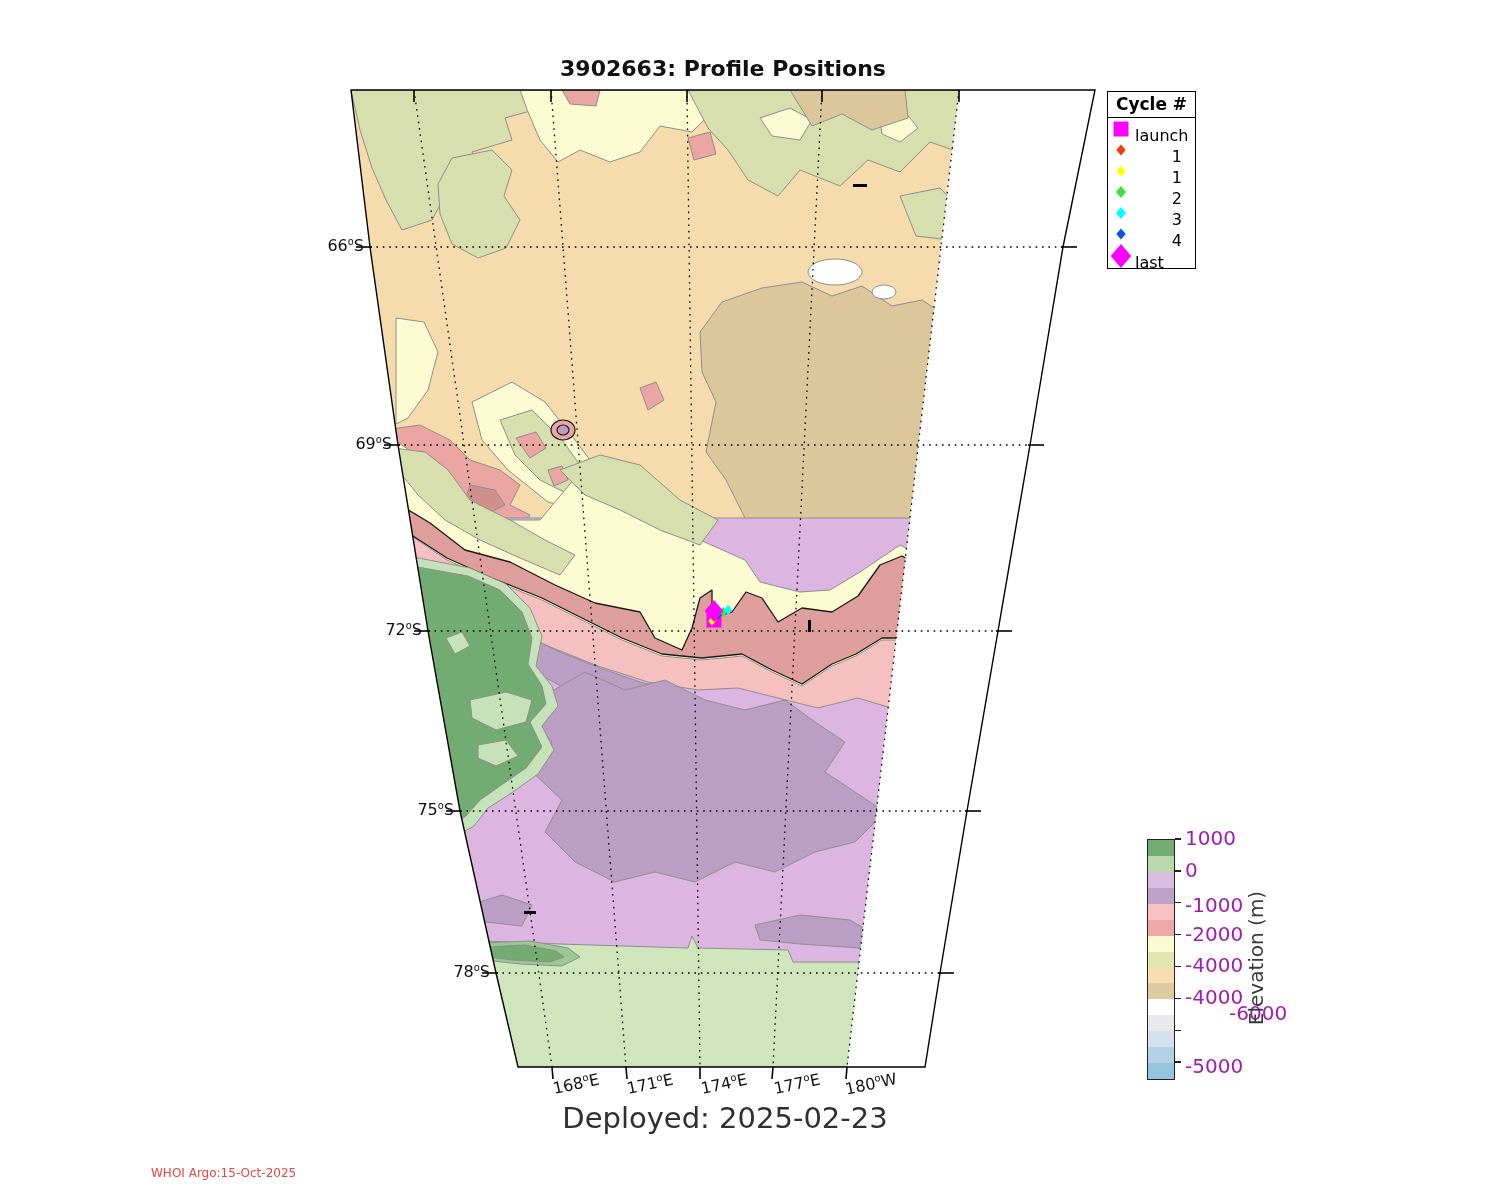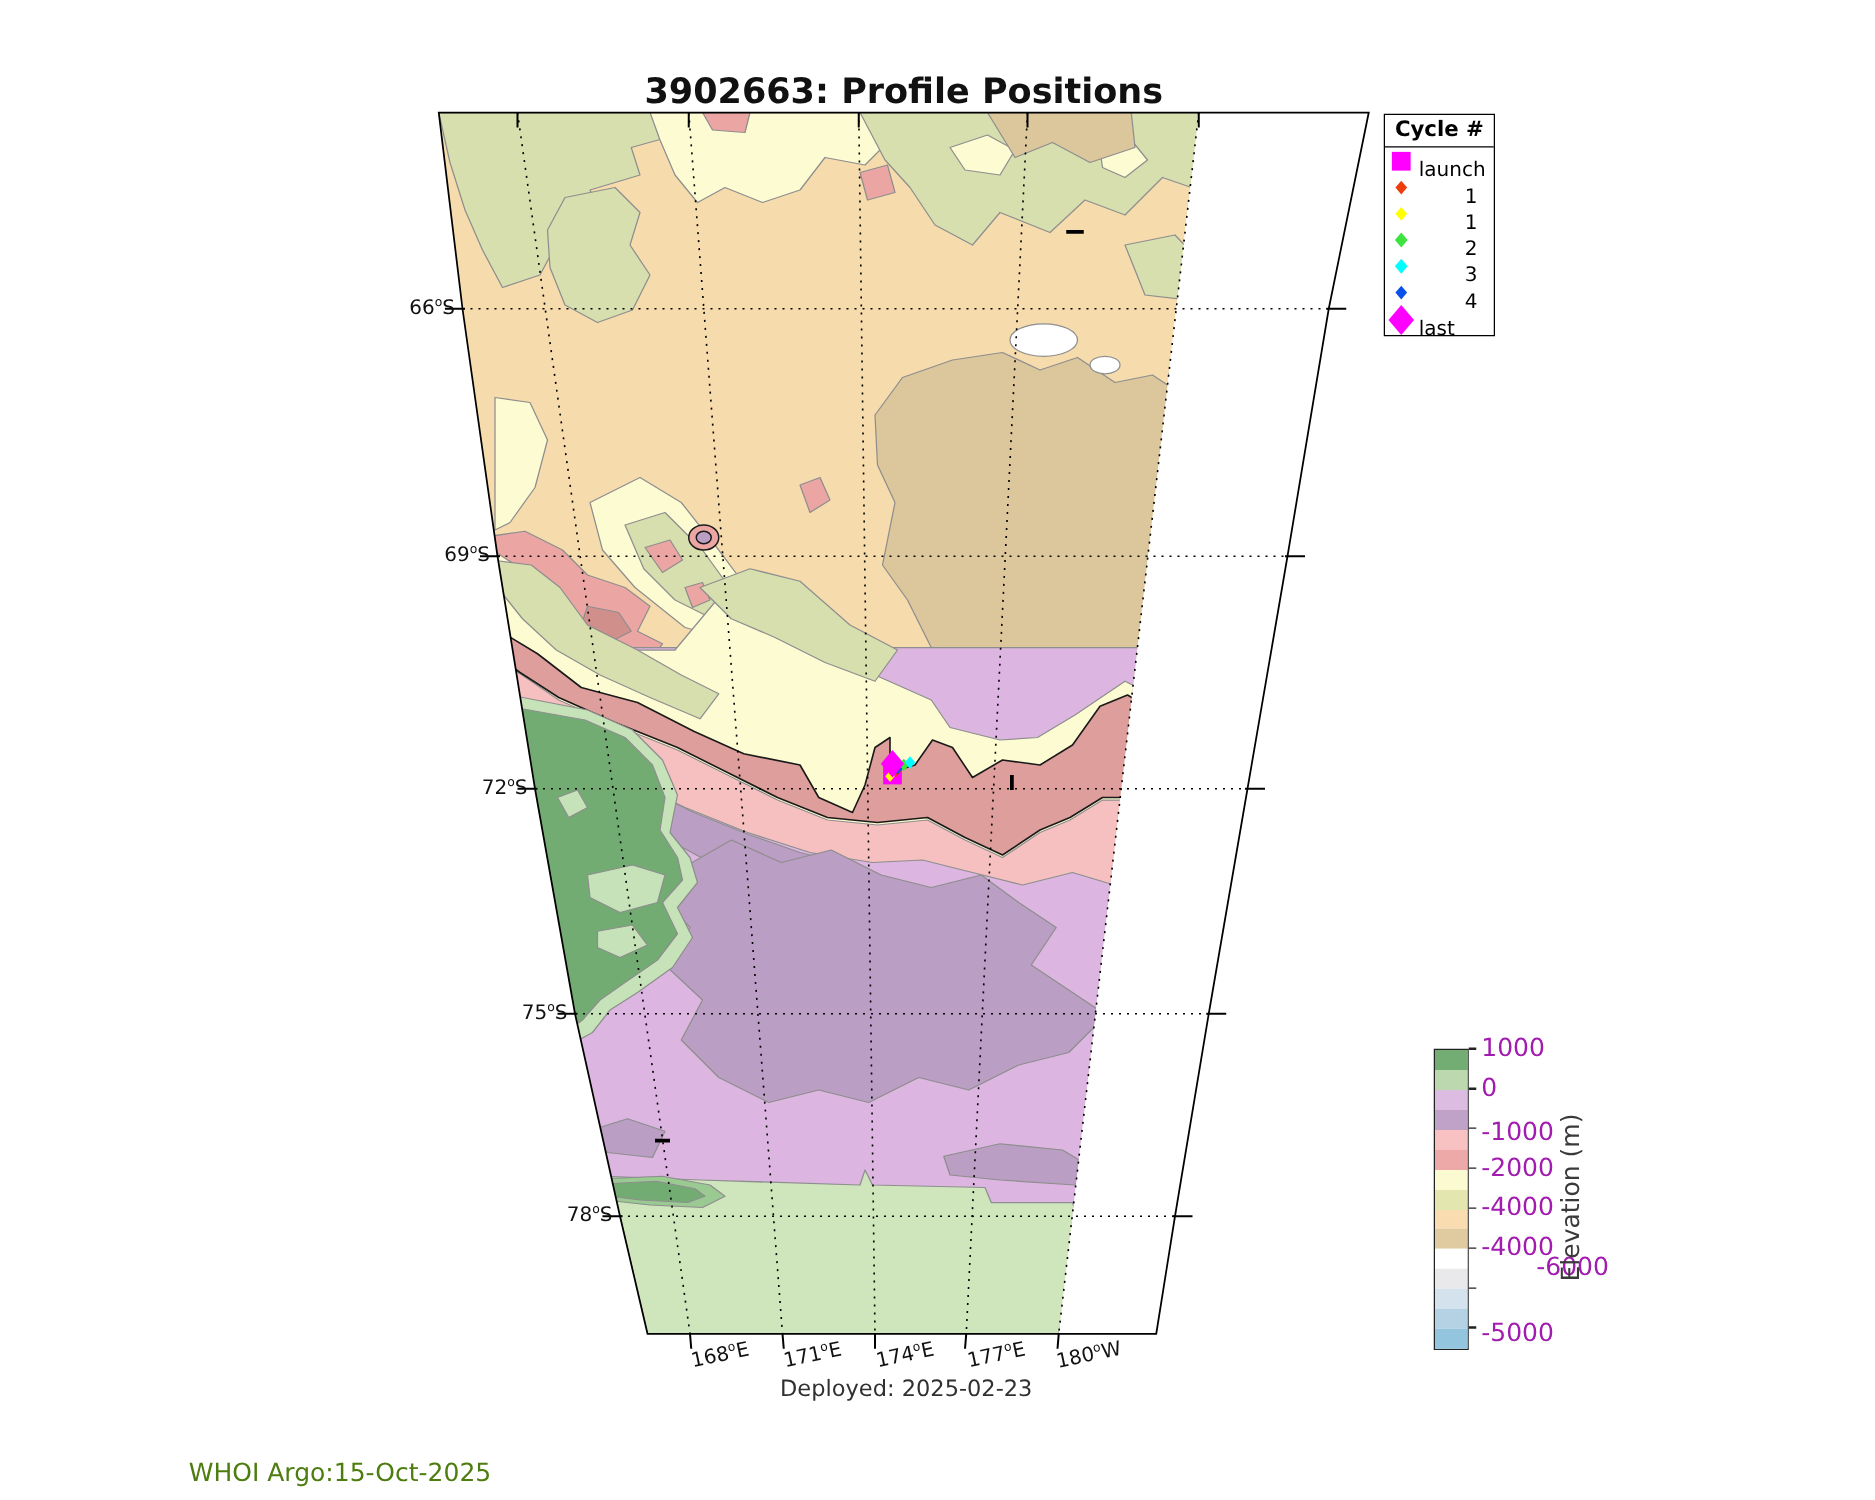--- a/index.html
+++ b/index.html
@@ -1,23 +1,23 @@
 <!DOCTYPE html>
 <html><head>
 <meta charset="utf-8">
 <style>
   html,body{margin:0;padding:0;background:#ffffff;}
   #stage{position:relative;width:1500px;height:1200px;background:#ffffff;overflow:hidden;
          font-family:"DejaVu Sans","Liberation Sans",sans-serif;color:#000;}
   #map-svg{position:absolute;left:0;top:0;}
   .fig-title{position:absolute;left:353px;top:56px;width:740px;text-align:center;
-             font-size:28px;font-weight:bold;color:#111;}
+             font-size:22px;font-weight:bold;color:#111;}
   .deployed{position:absolute;left:515px;top:1101px;width:420px;text-align:center;
-            font-size:18px;color:#303030;}
-  .credit{position:absolute;left:151px;top:1166px;font-size:20px;color:#4d7c0f;}
+            font-size:29px;color:#303030;}
+  .credit{position:absolute;left:151px;top:1166px;font-size:12px;color:#ef4444;}
   .axis-label{position:absolute;font-size:16px;color:#111;white-space:nowrap;}
   .axis-label sup, .deg sup{font-size:0.62em;}
   .lat-label{text-align:right;width:80px;}
   .lon-label{width:84px;text-align:center;transform:rotate(-12deg);transform-origin:center;}
   
   #legend{position:absolute;left:1107px;top:91px;width:89px;background:#fff;
           border:1.4px solid #000;box-sizing:border-box;}
   #legend .hdr{font-size:17px;font-weight:bold;text-align:center;padding:2px 0 3px 0;
                border-bottom:1.4px solid #000;}
   .lg-row{display:flex;align-items:center;height:21px;}

